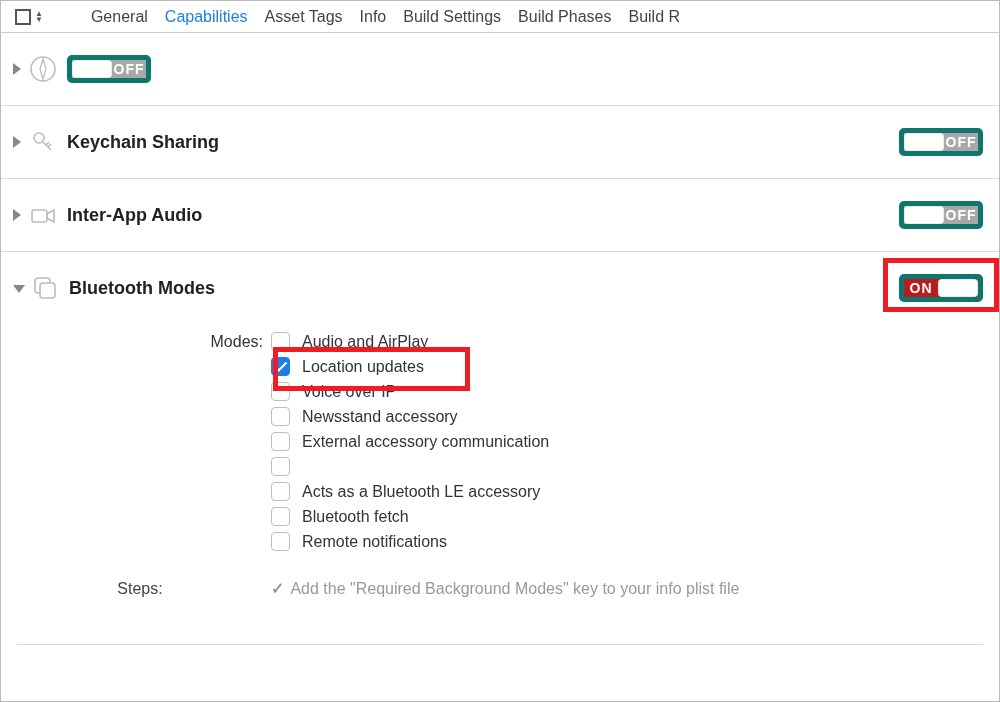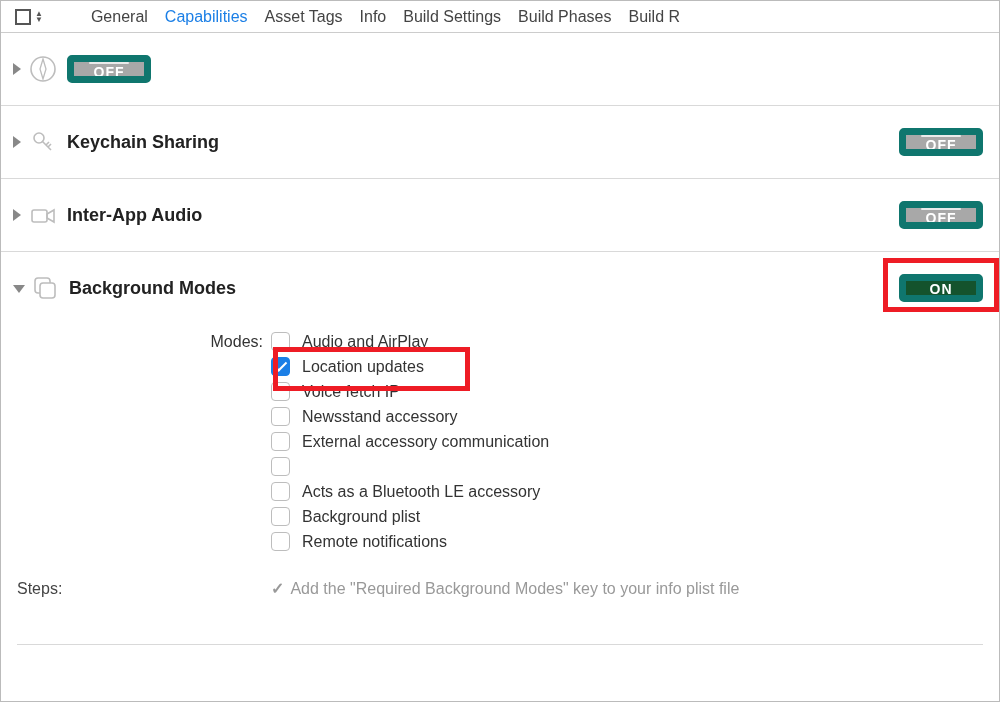--- a/index.html
+++ b/index.html
@@ -98,26 +98,25 @@
     .sect-title {
       font-weight: bold;
       font-size: 18px;
       color: #222;
       flex: 1;
     }
     .toggle {
       width: 84px;
       height: 28px;
       border-radius: 5px;
-      border: 7px solid #0f766e;
+      border: 5px solid #0f766e;
       display: flex;
       align-items: center;
       position: relative;
       overflow: hidden;
-      flex-direction: column;
     }
     .toggle.off {
       background: #a8a8a8;
       justify-content: flex-start;
     }
     .toggle.off .knob {
       order: 0;
     }
     .toggle.off .label {
       order: 1;
@@ -129,21 +128,21 @@
       letter-spacing: 1px;
     }
     .toggle .knob {
       width: 40px;
       height: 100%;
       background: #fff;
       border-radius: 4px;
       border: 1px solid rgba(0,0,0,0.08);
     }
     .toggle.on {
-      background: #14532d;
+      background: #b91c1c;
     }
     .toggle.on .label {
       order: 0;
       color: #fff;
       font-weight: bold;
       font-size: 14px;
       flex: 1;
       text-align: center;
       letter-spacing: 1px;
     }
@@ -208,21 +207,21 @@
       margin-top: -3px;
     }
     .steps-row {
       display: flex;
       align-items: center;
       justify-content: flex-start;
       padding: 28px 0 18px 0;
     }
     .steps-label {
       width: 254px;
-      text-align: left;
+      text-align: center;
       padding-right: 8px;
       font-size: 16px;
       color: #444;
     }
     .steps-text {
       color: #999;
       font-size: 16px;
       display: flex;
       align-items: center;
       gap: 6px;
@@ -310,21 +309,21 @@
 
     <div class="section" style="border-bottom:none;">
       <div class="section-header" style="position:relative;">
         <div class="disclosure down"></div>
         <div class="sect-icon">
           <svg width="28" height="28" viewBox="0 0 28 28">
               <rect x="4" y="4" width="15" height="15" rx="3" fill="none" stroke="#bdbdbd" stroke-width="1.6"></rect>
               <rect x="9" y="9" width="15" height="15" rx="3" fill="#fff" stroke="#bdbdbd" stroke-width="1.6"></rect>
             </svg>
         </div>
-        <div class="sect-title">Background Modes</div>
+        <div class="sect-title">Bluetooth Modes</div>
         <div class="toggle on">
           <div class="label">ON</div>
           <div class="knob"></div>
         </div>
         <div class="highlight-box" style="right:-6px; top:6px; width:116px; height:54px;"></div>
       </div>
 
       <div class="modes-area">
         <div class="modes-row" style="position:relative;">
           <div class="modes-label">Modes:</div>
@@ -332,40 +331,40 @@
             <label class="mode-item">
               <span class="cb"></span>
               <span>Audio and AirPlay</span>
             </label>
             <label class="mode-item">
               <span class="cb checked"></span>
               <span>Location updates</span>
             </label>
             <label class="mode-item">
               <span class="cb"></span>
-              <span>Voice fetch IP</span>
+              <span>Voice over IP</span>
             </label>
             <label class="mode-item">
               <span class="cb"></span>
               <span>Newsstand accessory</span>
             </label>
             <label class="mode-item">
               <span class="cb"></span>
               <span>External accessory communication</span>
             </label>
             <label class="mode-item">
               <span class="cb"></span>
             </label>
             <label class="mode-item">
               <span class="cb"></span>
               <span>Acts as a Bluetooth LE accessory</span>
             </label>
             <label class="mode-item">
               <span class="cb"></span>
-              <span>Background plist</span>
+              <span>Bluetooth fetch</span>
             </label>
             <label class="mode-item">
               <span class="cb"></span>
               <span>Remote notifications</span>
             </label>
           </div>
           <div class="highlight-box" style="left:256px; top:15px; width:197px; height:44px;"></div>
         </div>
 
         <div class="steps-row">

